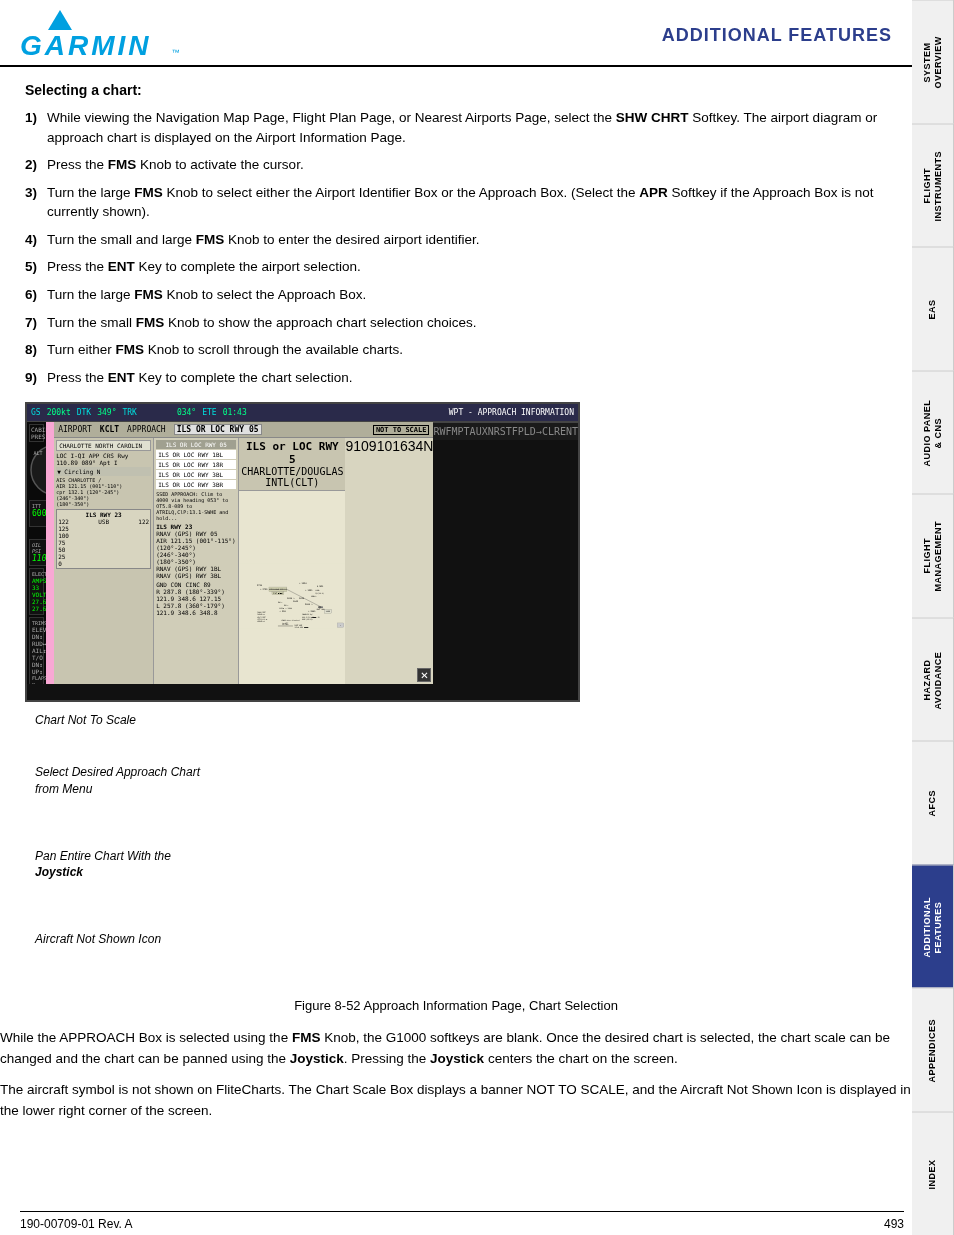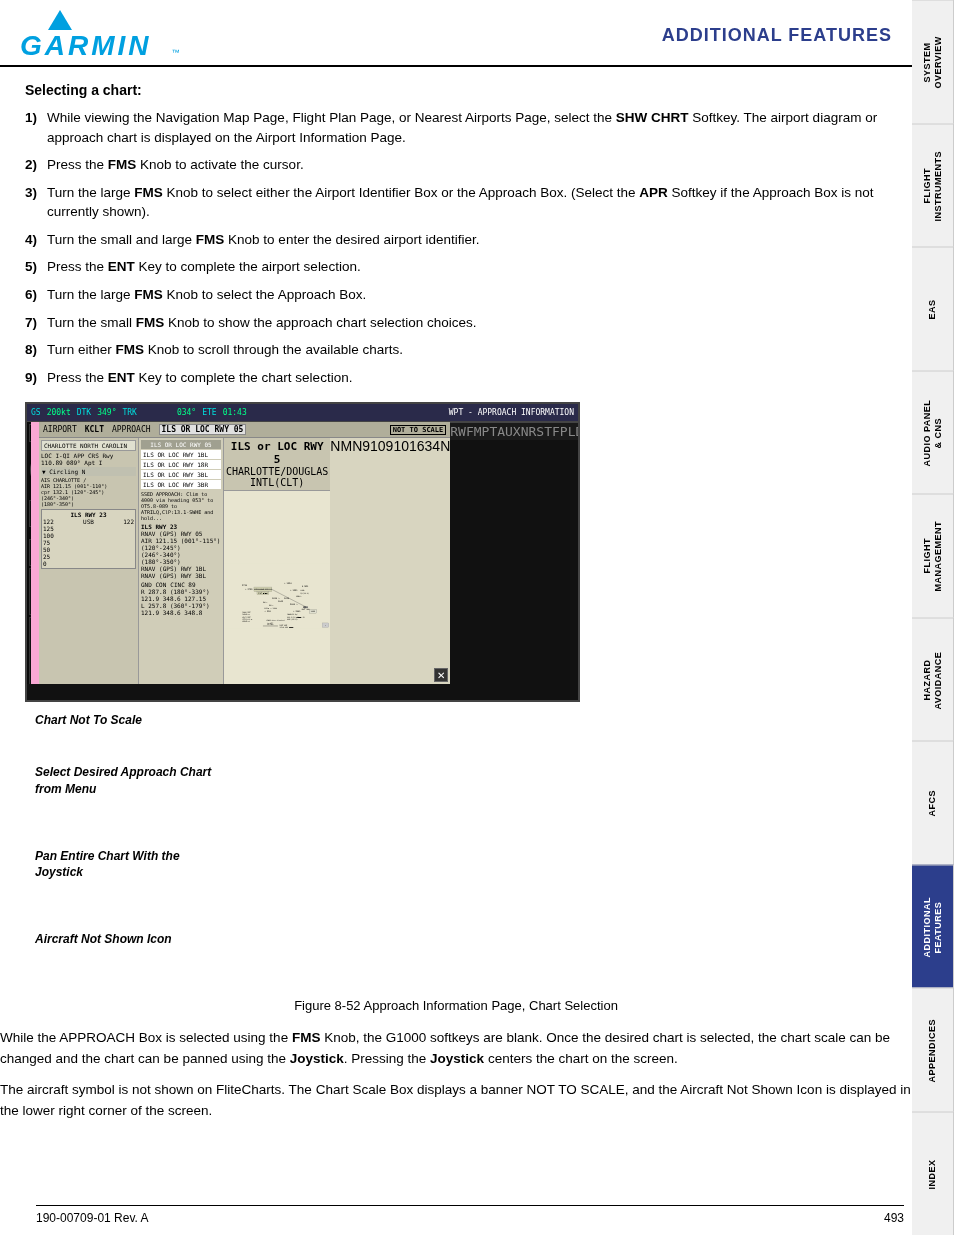--- a/index.html
+++ b/index.html
@@ -135,21 +135,20 @@
       position: relative;
     }
 
     .annotation-column {
       width: 195px;
       flex-shrink: 0;
       font-size: 12px;
       font-style: italic;
       padding-top: 10px;
       line-height: 1.4;
-      font-weight: bold;
     }
 
     .ann-item {
       margin-bottom: 30px;
       position: relative;
     }
 
     .figure-caption {
       text-align: center;
       font-size: 13px;
@@ -161,30 +160,29 @@
     .body-text {
       font-size: 13.5px;
       line-height: 1.55;
       margin-bottom: 10px;
     }
     .body-text p { margin-bottom: 10px; }
 
     
     .footer {
       position: absolute;
-      bottom: 10px;
+      bottom: 4px;
       left: 20px;
       right: 50px;
       display: flex;
       justify-content: space-between;
       align-items: center;
       border-top: 1px solid #000;
       padding-top: 5px;
       font-size: 12px;
-      margin-left: 16px;
     }
     .footer-center { font-weight: bold; font-size: 13px; }
 
     
     .cockpit-bg {
       background: #111;
       width: 555px;
       height: 300px;
       position: relative;
       border: 2px solid #444;
@@ -341,21 +339,21 @@
 
             <div style="display:grid; grid-template-columns:1fr 1fr; gap:12px; margin-bottom:2px;">
               <div style="background:#111; border:1px solid #333; padding:2px; font-family:monospace; font-size:6px; color:#aaa;">
                 <div style="color:#aaa; font-size:5px;">ITT</div>
                 <div style="color:#00ff00; font-size:8px;">600</div>
               </div>
               <div style="background:#111; border:1px solid #333; padding:2px; font-family:monospace; font-size:6px; color:#aaa;">
                 <div style="color:#aaa; font-size:5px;">FUEL QTY R</div>
                 <div style="color:#00ff00; font-size:8px;">99.0</div>
               </div>
-              <div style="background:#111; border:1px solid #333; padding:2px; font-family:monospace; font-size:6px; color:#aaa;">
+              <div style="background:#111; border:1px solid #333; padding:2px; font-family:monospace; font-size:6px; color:#aaa;font-style:italic;">
                 <div style="color:#aaa; font-size:5px;">OIL PSI</div>
                 <div style="color:#00ff00; font-size:8px;">110</div>
               </div>
               <div style="background:#111; border:1px solid #333; padding:2px; font-family:monospace; font-size:6px; color:#aaa;">
                 <div style="color:#aaa; font-size:5px;">GPM</div>
                 <div style="color:#00ff00; font-size:8px;">41.0</div>
               </div>
             </div>
 
             <div style="background:#111; border:1px solid #333; padding:2px; font-family:monospace; font-size:6px; margin-bottom:2px;">
@@ -522,40 +520,39 @@
 
                   <rect x="328" y="200" width="22" height="15" fill="#ccc" stroke="#666" stroke-width="0.5"></rect>
                   <text x="339" y="210" text-anchor="middle" font-family="monospace" font-size="6" fill="#000">✈</text>
 
                   <text x="135" y="152" font-family="monospace" font-size="6" fill="#000">879▲</text>
                   <text x="135" y="162" font-family="monospace" font-size="7" fill="#000">△ 850</text>
                   <text x="155" y="155" font-family="monospace" font-size="6" fill="#000">△ 1234</text>
                   </svg>
                 </div>
 
-                  <text x="110" y="148" font-family="monospace" font-size="5.5" fill="#000">NMN</text>
                   <text x="107" y="155" font-family="monospace" font-size="5.5" fill="#000">910</text>
                   <text x="125" y="155" font-family="monospace" font-size="5.5" fill="#000">910</text>
                   <text x="140" y="125" font-family="monospace" font-size="5.5" fill="#000">1634</text>
 
                   <circle cx="25" cy="30" r="12" fill="none" stroke="#666" stroke-width="0.8">
                   <line x1="25" y1="18" x2="25" y2="22" stroke="#000" stroke-width="1">
                   <polygon points="25,18 22,25 28,25" fill="#000">
                   <text x="25" y="36" text-anchor="middle" font-family="monospace" font-size="6" fill="#000">N</text>
                 
 
                 
                 <div style="position:absolute; bottom:2px; right:2px; width:14px; height:14px; background:#333; border:1px solid #666; display:flex; align-items:center; justify-content:center;">
                   <span style="color:#fff; font-size:10px;">✕</span>
                 </div>
               </polygon></line></circle>
               </div>
             </div>
 
-            <div style="background:#1a1a1a; border-top:1px solid #444; height:18px; display:flex; align-items:center; justify-content:space-around; font-family:monospace; font-size:13px; color:#888;">
+            <div style="background:#1a1a1a; border-top:1px solid #444; height:18px; display:flex; align-items:center; justify-content:space-around; font-family:monospace; font-size:10px; color:#888;">
               <span>RWF</span>
               <span>MPT</span>
               <span>AUX</span>
               <span>NRST</span>
               <span>FPL</span>
               <span>D→</span>
               <span>CLR</span>
               <span>ENT</span>
             </div>
           </div>

